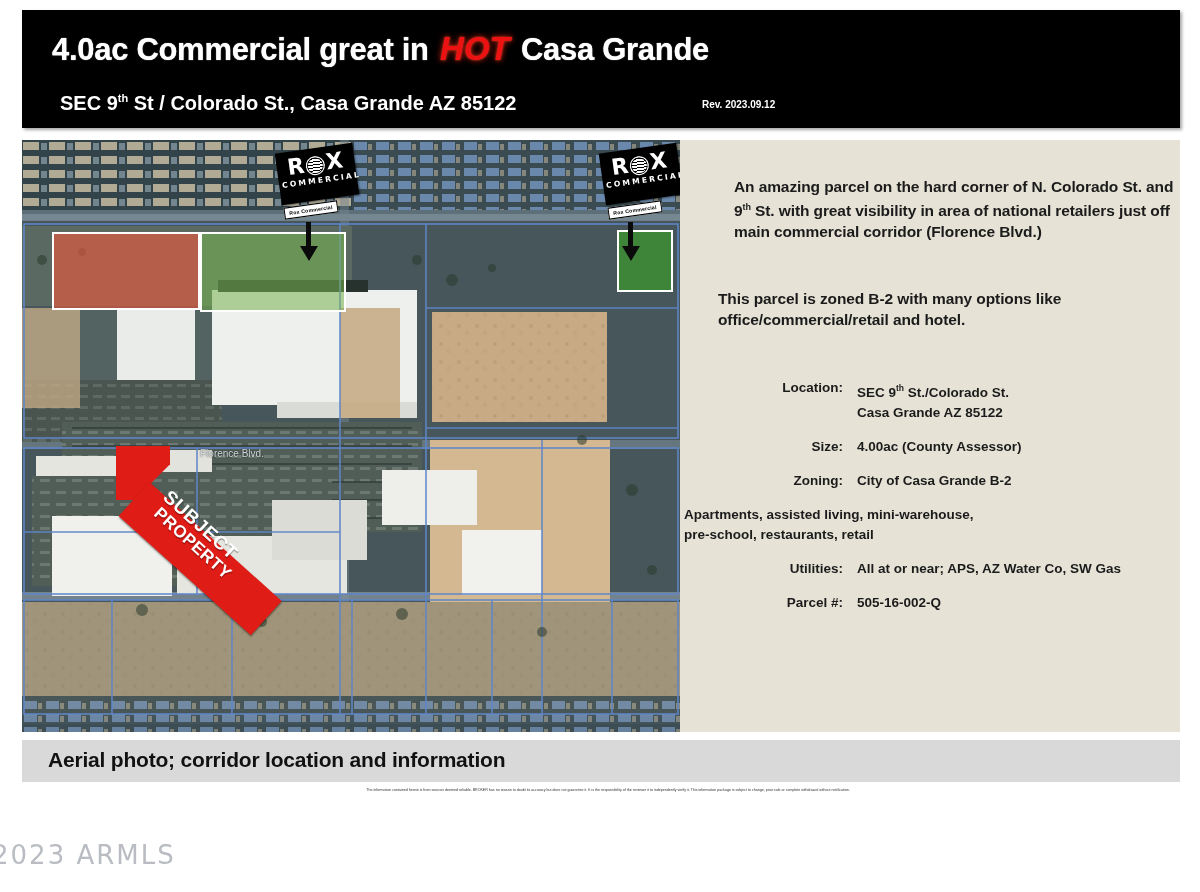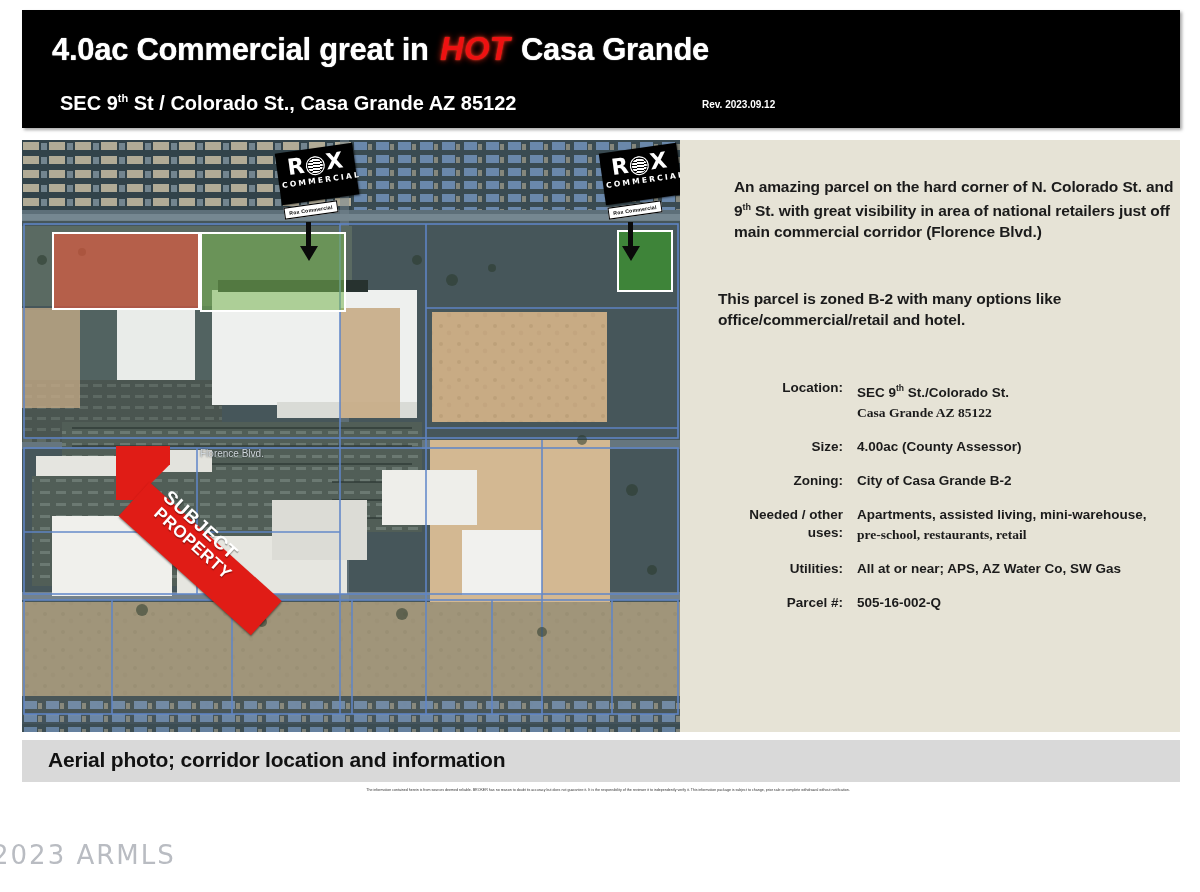--- a/index.html
+++ b/index.html
@@ -66,21 +66,21 @@
   .row{display:flex;margin-bottom:16px;}
   .row .lbl{
     width:163px;text-align:right;padding-right:10px;
     font-size:13.5px;font-weight:bold;color:#1b1b1b;line-height:18px;
   }
   .row .val{
     flex:1;font-size:13.5px;font-weight:bold;color:#1b1b1b;line-height:18px;
     padding-left:4px;
   }
   .row .lbl sup,.row .val sup{font-size:8.5px;vertical-align:super;}
-  .row .val div+div{margin-top:2px;font-family:Liberation Serif, serif;}
+  .row .val div+div{margin-top:2px;}
 
   
   .capbar{
     position:absolute;left:22px;top:740px;width:1158px;height:42px;
     background:#d9d9d9;
   }
   .capbar span{
     position:absolute;left:26px;top:8px;
     font-size:21px;font-weight:bold;color:#111;letter-spacing:-.2px;
   }
@@ -361,24 +361,20 @@
         <div class="lbl">Size:</div>
         <div class="val">4.00ac (County Assessor)</div>
       </div>
 
       <div class="row">
         <div class="lbl">Zoning:</div>
         <div class="val">City of Casa Grande B-2</div>
       </div>
 
       <div class="row">
-        <div class="lbl">
-          <div>Needed / other</div>
-          <div>uses:</div>
-        </div>
         <div class="val">
           <div>Apartments, assisted living, mini-warehouse,</div>
           <div>pre-school, restaurants, retail</div>
         </div>
       </div>
 
       <div class="row">
         <div class="lbl">Utilities:</div>
         <div class="val">All at or near; APS, AZ Water Co, SW Gas</div>
       </div>

